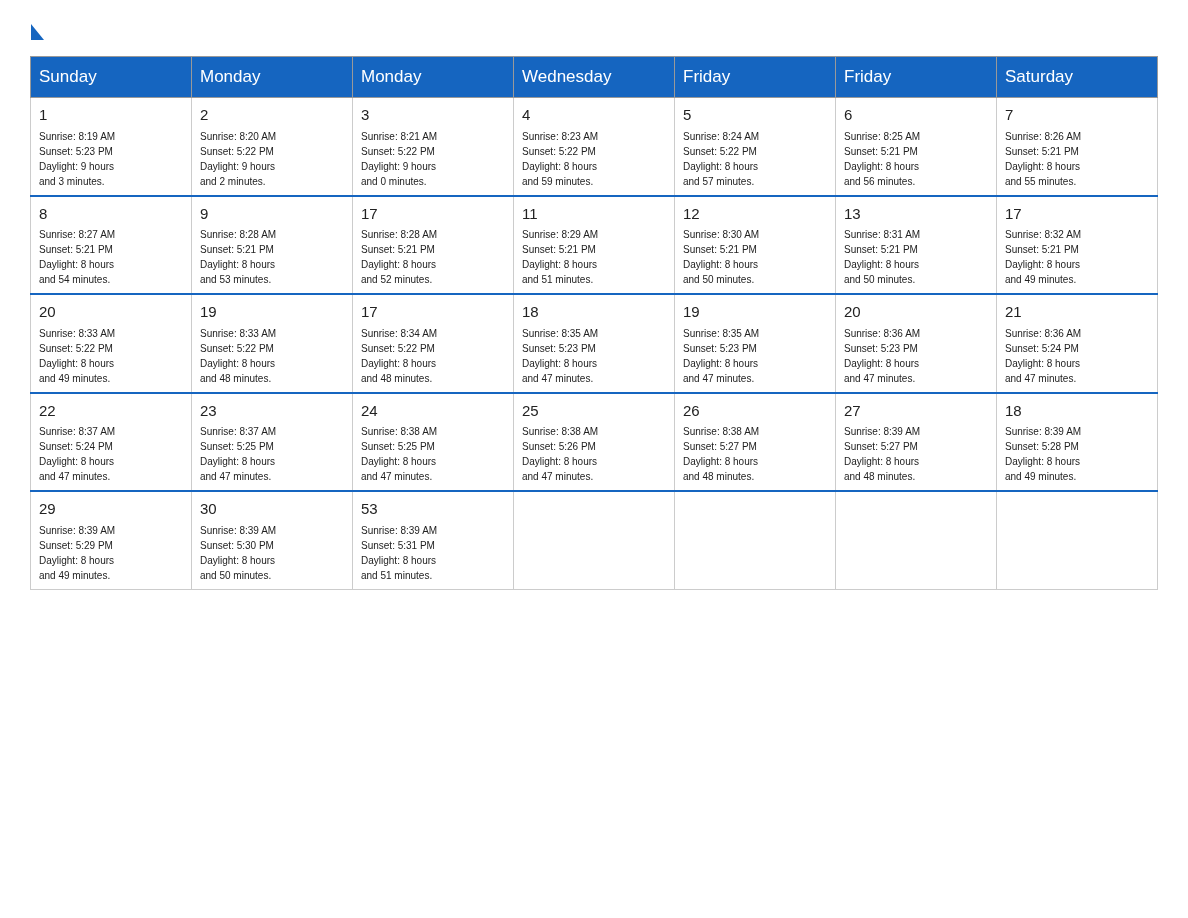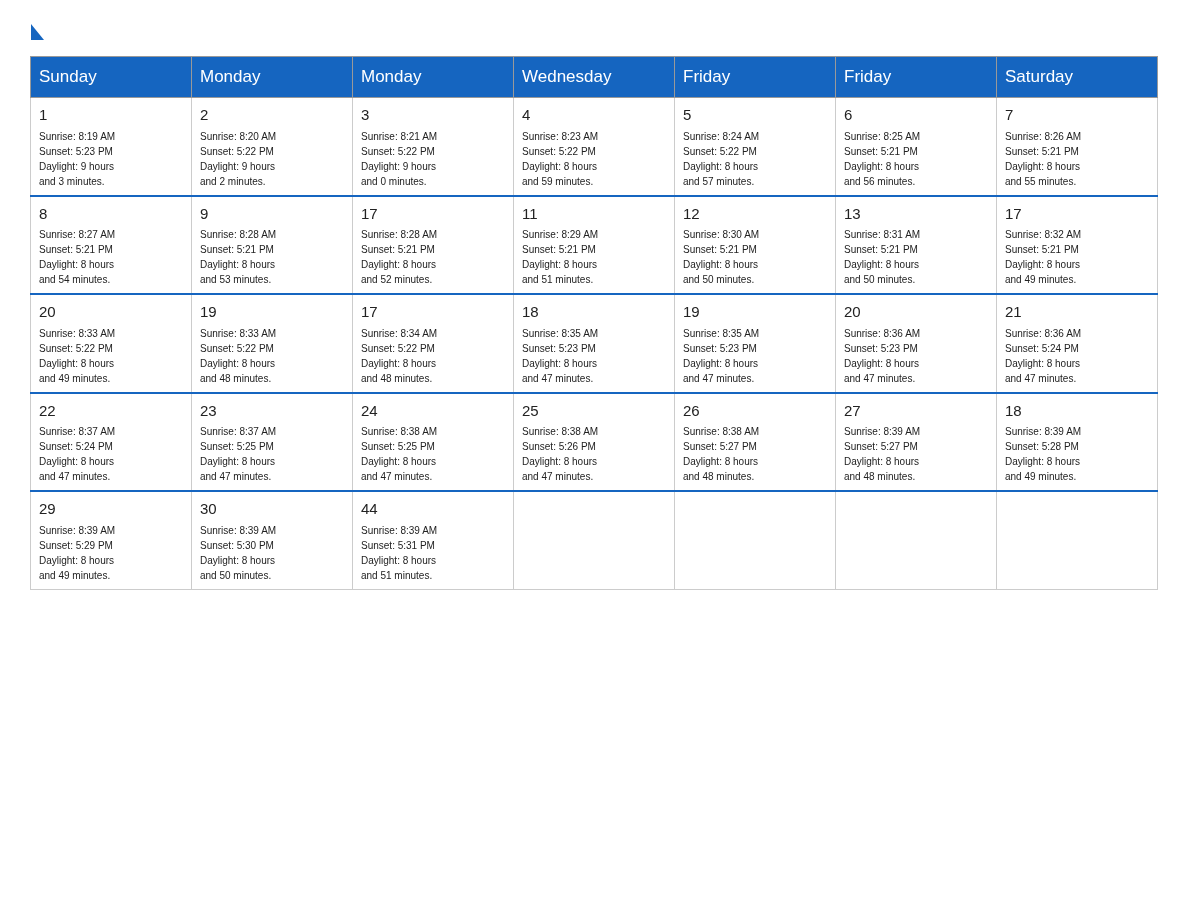--- a/index.html
+++ b/index.html
@@ -255,21 +255,21 @@
       <tr class="row-divider">
         <td>
           <span class="day-number">29</span>
           <div class="day-info">Sunrise: 8:39 AM<br>Sunset: 5:29 PM<br>Daylight: 8 hours<br>and 49 minutes.</div>
         </td>
         <td>
           <span class="day-number">30</span>
           <div class="day-info">Sunrise: 8:39 AM<br>Sunset: 5:30 PM<br>Daylight: 8 hours<br>and 50 minutes.</div>
         </td>
         <td>
-          <span class="day-number">44</span>
+          <span class="day-number">53</span>
           <div class="day-info">Sunrise: 8:39 AM<br>Sunset: 5:31 PM<br>Daylight: 8 hours<br>and 51 minutes.</div>
         </td>
         <td class="empty"></td>
         <td class="empty"></td>
         <td class="empty"></td>
         <td class="empty"></td>
       </tr>
     </tbody>
 </table>
 

